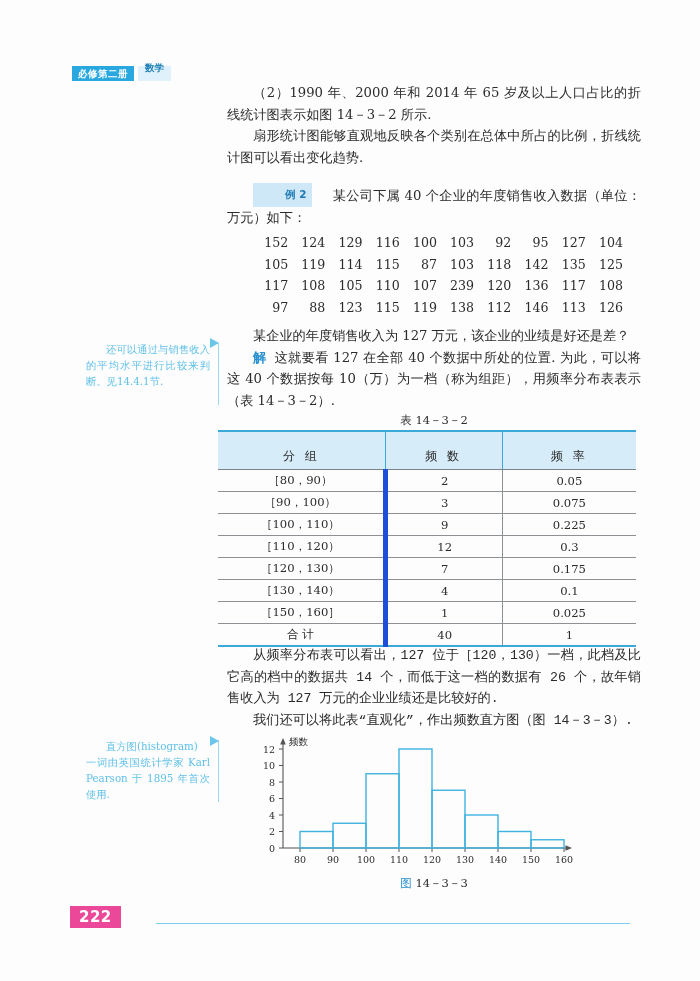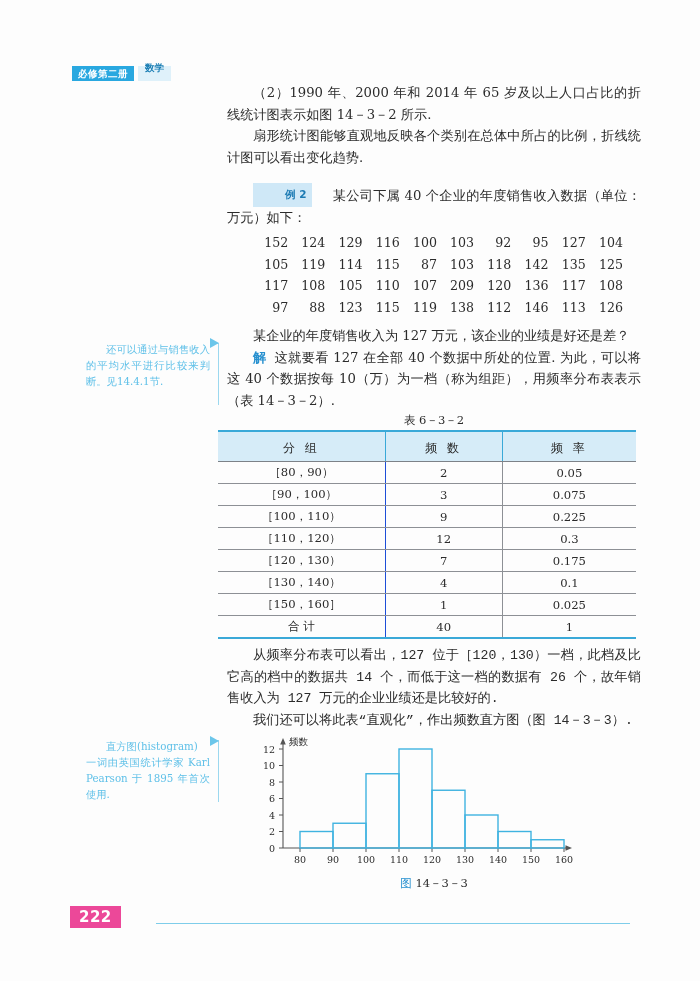--- a/index.html
+++ b/index.html
@@ -108,27 +108,27 @@
     height: 21px;
     font-weight: normal;
     border-bottom: 1px solid #8d9095;
   }
   .freqtable thead th {
     background: #d6ecf8;
     border-top: 2.2px solid #3aa9d8;
     border-bottom: 1.6px solid #7d8288;
     font-size: 12px;
     letter-spacing: 3px;
-    padding: 8px 0 4px 0;
+    padding: 16px 0 4px 0;
   }
   .freqtable tbody tr:last-child td {
     border-bottom: 2.2px solid #3aa9d8;
     letter-spacing: 0;
   }
-  .freqtable .c1 { width: 40%; border-right: 1px solid #1d4ed8; }
+  .freqtable .c1 { width: 40%; border-right: 5px solid #1d4ed8; }
   .freqtable .c2 { width: 28%; border-right: 1px solid #8d9095; }
   .freqtable .c3 { width: 32%; }
   .freqtable thead .c1, .freqtable thead .c2 { border-right: 1.3px solid #3aa9d8; }
   .freqtable .sumlabel { letter-spacing: 6px; }
 
   
   .note {
     position: absolute;
     width: 124px;
     color: #5fc0e8;
@@ -226,21 +226,21 @@
           <td>142</td>
           <td>135</td>
           <td>125</td>
         </tr>
         <tr>
           <td>117</td>
           <td>108</td>
           <td>105</td>
           <td>110</td>
           <td>107</td>
-          <td>209</td>
+          <td>239</td>
           <td>120</td>
           <td>136</td>
           <td>117</td>
           <td>108</td>
         </tr>
         <tr>
           <td>97</td>
           <td>88</td>
           <td>123</td>
           <td>115</td>
@@ -259,21 +259,21 @@
     <p class="p">某企业的年度销售收入为 127 万元，该企业的业绩是好还是差？</p>
     <p class="p"><span class="jie">解</span><span>这就要看 127 在全部 40 个数据中所处的位置. 为此，可以将这 40 个数据按每 10（万）为一档（称为组距），用频率分布表表示（表 14－3－2）.</span></p>
   </div>
 
   <div class="note" style="left:86px; top:341px;">
     <span class="ntext">还可以通过与销售收入的平均水平进行比较来判断。见14.4.1节.</span>
   </div>
   <div class="note-rule" style="left:210px; top:343px; height:62px;"></div>
   <div class="note-arrow" style="left:210px; top:338px;"></div>
 
-  <div class="tcap">表 6－3－2</div>
+  <div class="tcap">表 14－3－2</div>
 
   <table class="freqtable">
     <thead>
       <tr>
         <th class="c1">分 组</th>
         <th class="c2">频 数</th>
         <th class="c3">频 率</th>
       </tr>
     </thead>
     <tbody>

